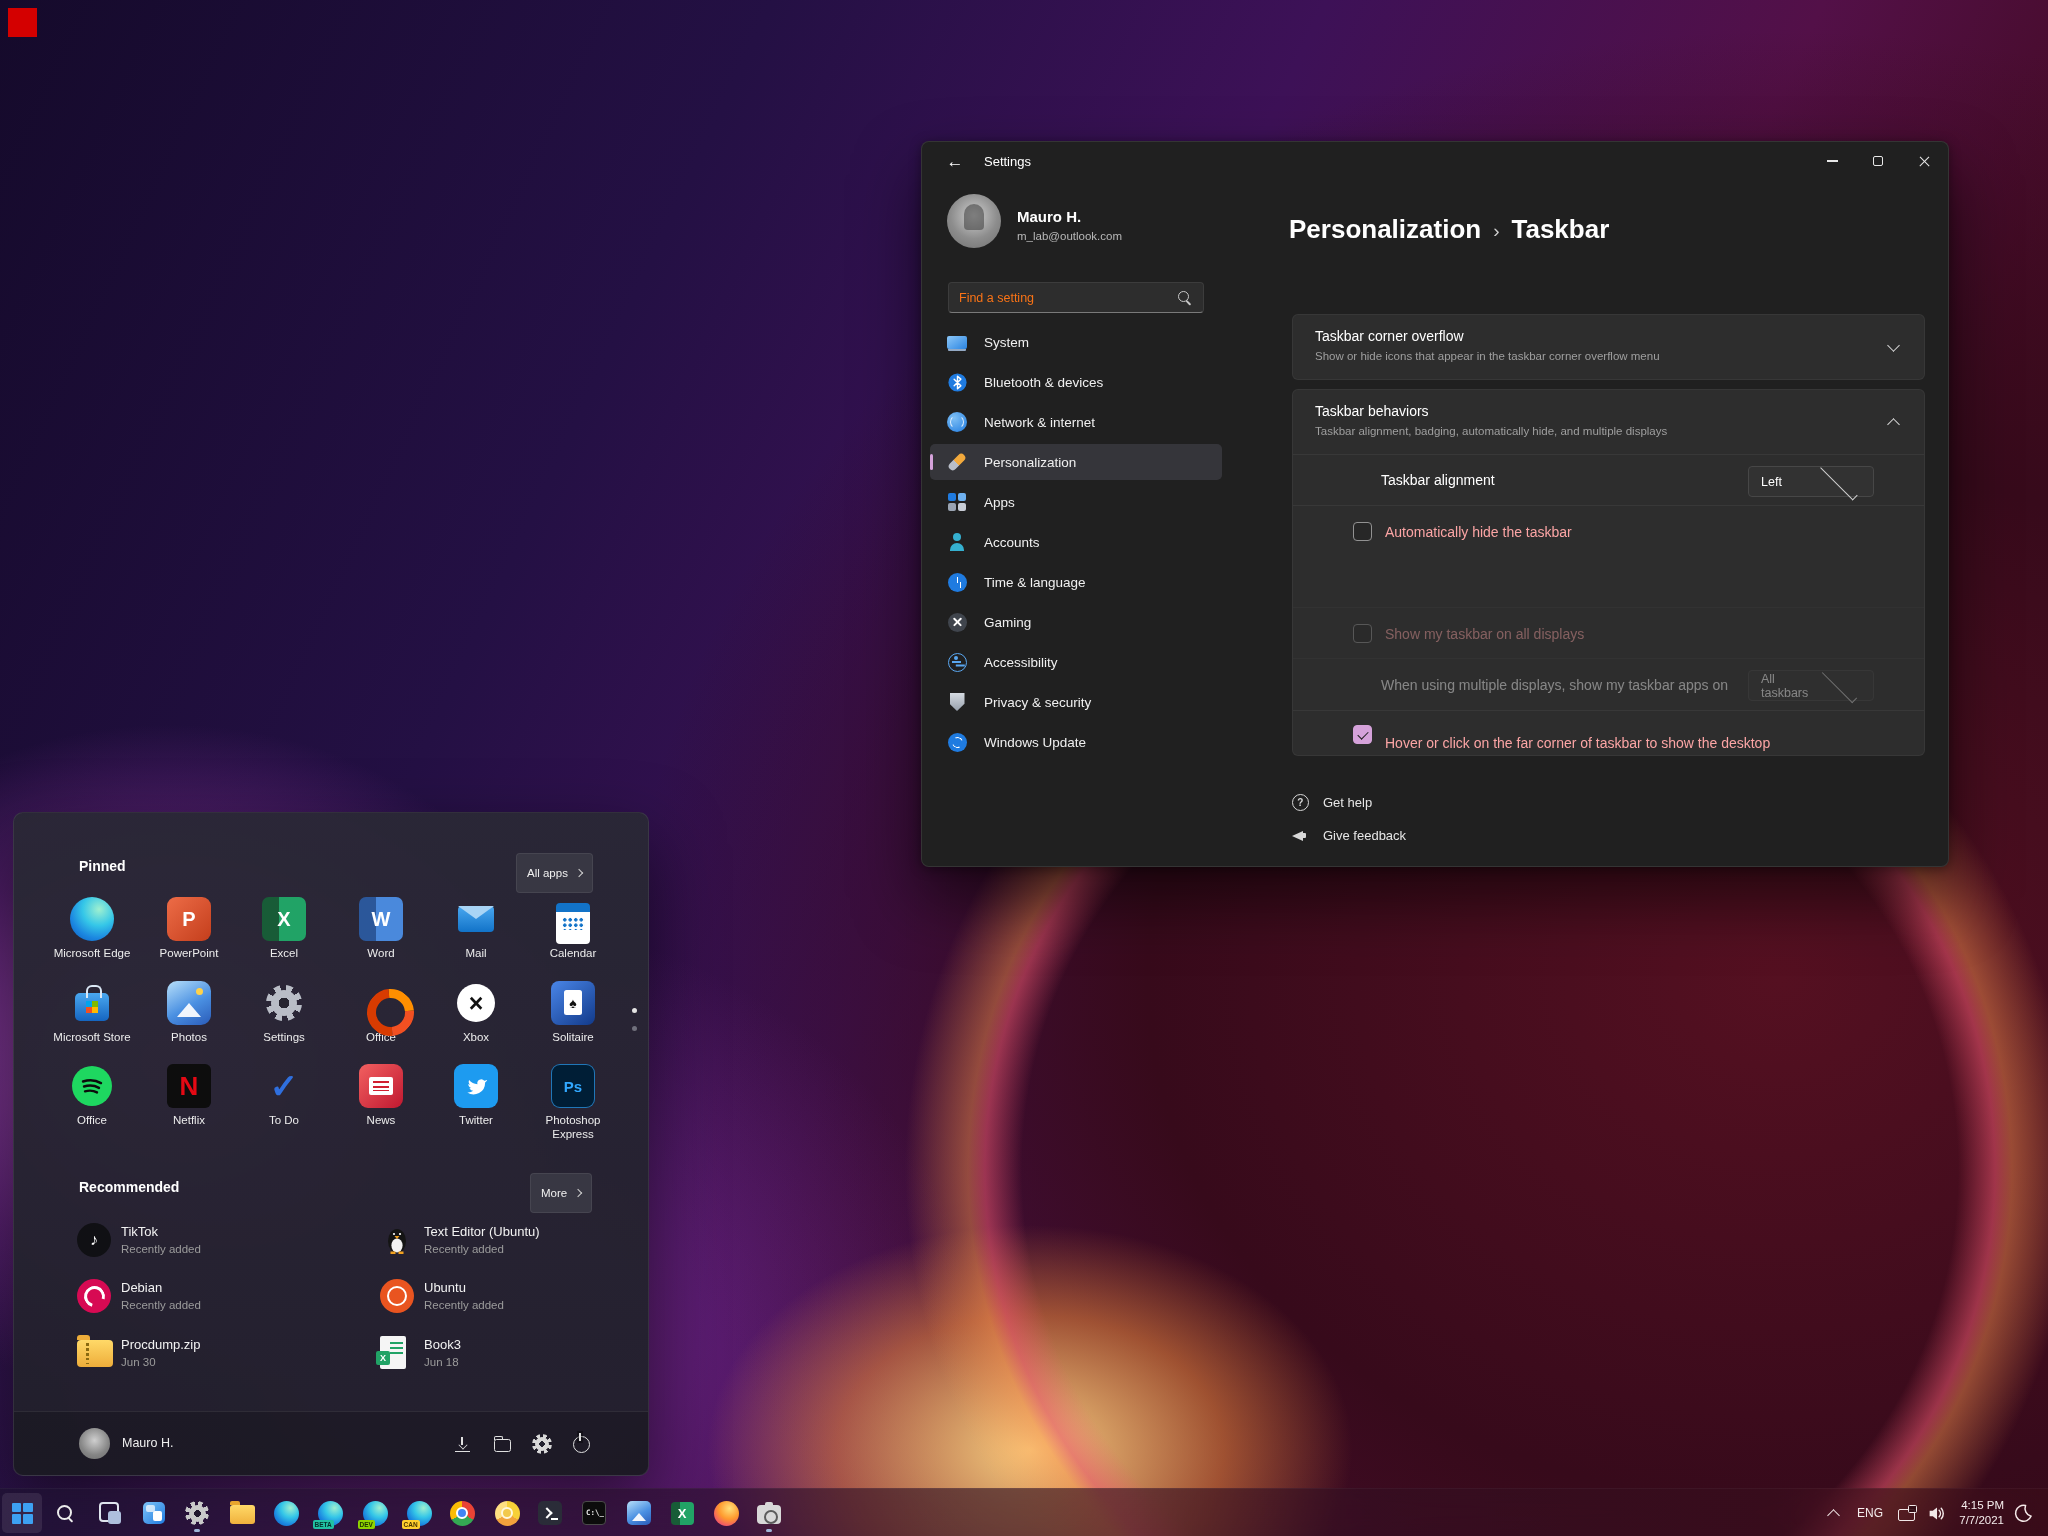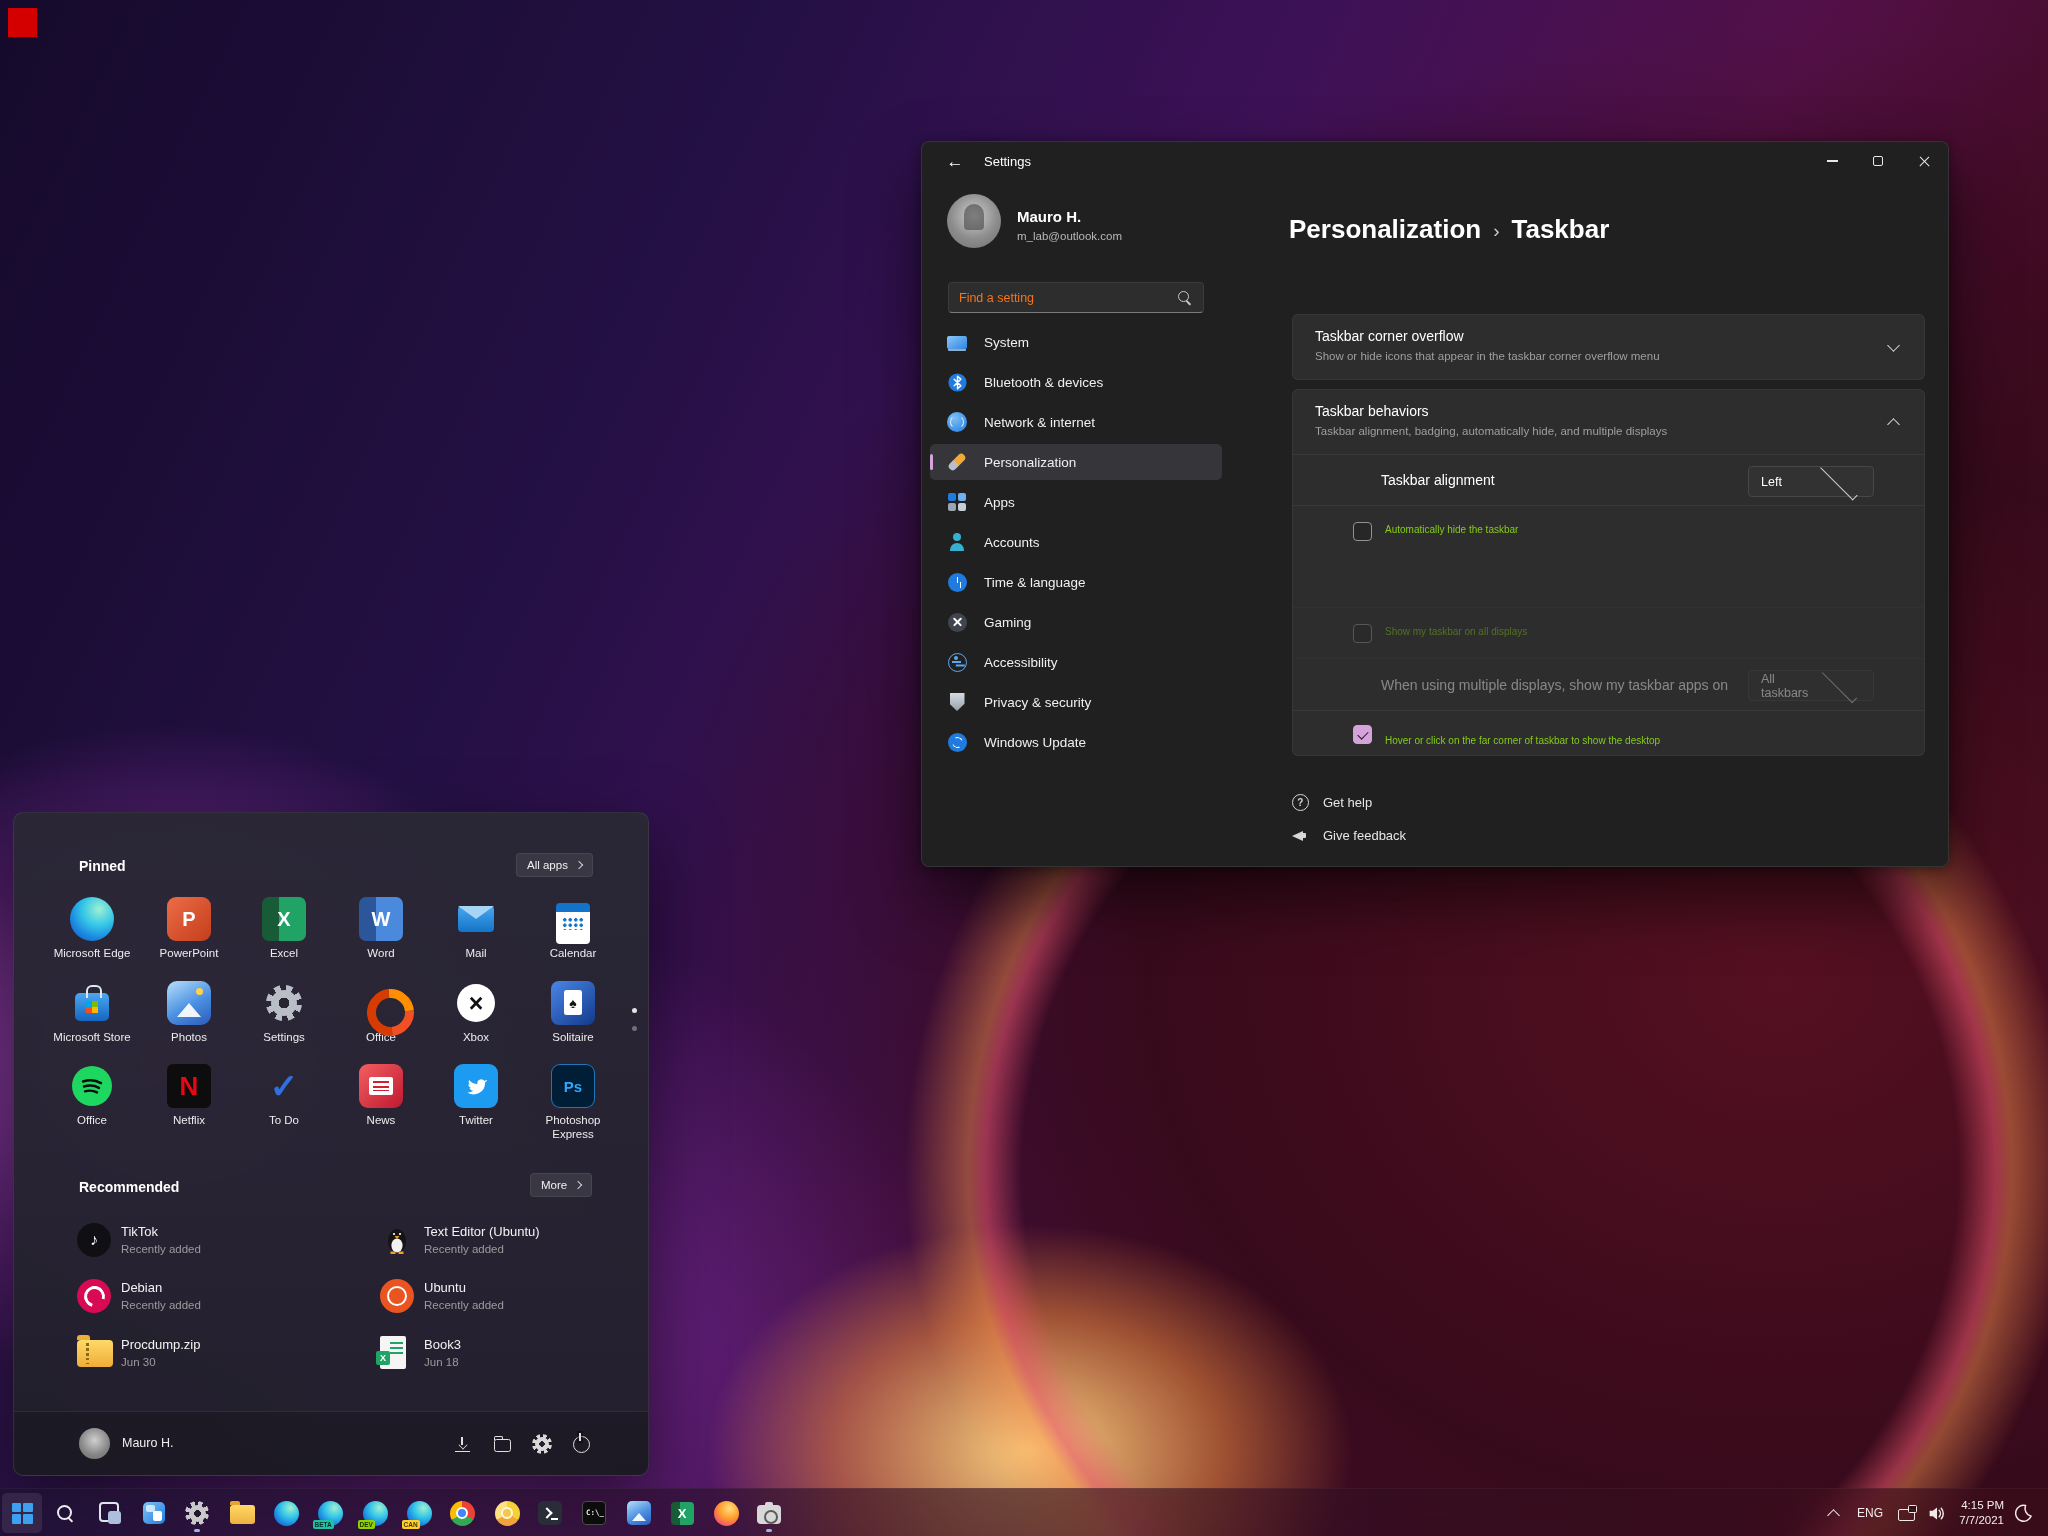--- a/index.html
+++ b/index.html
@@ -89,34 +89,34 @@
   .ic-kbd::after{content:"";position:absolute;left:7px;bottom:2.5px;width:10px;height:1.6px;background:#dcdcdc}
   .toggle{position:absolute;right:20px;top:10px;width:46px;height:21px;border-radius:11px;border:1px solid #8f8f8f;background:#232323}
   .toggle i{position:absolute;left:4px;top:3.5px;width:12px;height:12px;border-radius:50%;background:#cccccc;display:block}
   .dd{position:absolute;height:31px;background:#323232;border:1px solid #474747;border-radius:4px;display:flex;align-items:center;padding:0 12px;gap:10px}
   .dd span{font-size:12.5px;color:#fff;flex:1}
   .dd .chev{width:7px;height:7px;border-color:#cfcfcf}
   .cb{position:absolute;left:60px;width:19px;height:19px;border-radius:4px;border:1px solid #929292;background:#272727}
   .cb.on{background:var(--accent);border-color:var(--accent)}
   .cb.on::after{content:"";position:absolute;left:4px;top:4.5px;width:9px;height:5px;border-left:1.8px solid #1d1d1d;border-bottom:1.8px solid #1d1d1d;transform:rotate(-45deg)}
   .subrow{position:absolute;left:0;right:0;border-top:1px solid rgba(255,255,255,.055)}
-  .cb-label{position:absolute;left:92px;font-size:10px;color:#84cc16}
+  .cb-label{position:absolute;left:92px;font-size:14px;color:#fca5a5}
   .dim{opacity:.42}
   .helplink{position:absolute;display:flex;align-items:center;gap:14px;font-size:13px;color:#e6e6e6}
   .ic-help{width:17px;height:17px;border:1.5px solid #d8d8d8;border-radius:50%;position:relative;flex:none}
   .ic-help::after{content:"?";position:absolute;left:4.2px;top:1.5px;font-size:10px;color:#d8d8d8;font-weight:700}
   .ic-feed{width:0;height:0;border-top:5px solid transparent;border-bottom:5px solid transparent;border-right:11px solid #d8d8d8;position:relative;flex:none;margin-right:6px}
   .ic-feed::after{content:"";position:absolute;left:10px;top:-2.5px;width:4px;height:5px;background:#d8d8d8;border-radius:1px}
 
   
   .start{position:absolute;left:13px;top:812px;width:636px;height:664px;border-radius:10px;
          background:linear-gradient(rgba(42,40,54,.97),rgba(33,31,43,.97));
          border:1px solid rgba(255,255,255,.08);box-shadow:0 30px 70px rgba(0,0,0,.55)}
   .sec-title{position:absolute;font-size:14px;font-weight:700;color:#fff}
-  .pill-btn{position:absolute;height:24px;background:#383743;border:1px solid rgba(255,255,255,.07);border-radius:4px;
+  .pill-btn{position:absolute;height:40px;background:#383743;border:1px solid rgba(255,255,255,.07);border-radius:4px;
             display:flex;align-items:center;justify-content:center;gap:8px;font-size:11.5px;color:#f0f0f0;padding:0 10px}
   .pill-btn .chev{width:6px;height:6px;border-width:1.4px;transform:rotate(-45deg);border-color:#d0d0d0}
   .cell{position:absolute;width:96px;text-align:center}
   .cell .tilewrap{display:flex;justify-content:center}
   .app-label{margin-top:6px;font-size:11.5px;line-height:13.5px;color:#ececec}
   .tile{width:44px;height:44px;border-radius:8px;position:relative;display:flex;align-items:center;justify-content:center;
         font-weight:700;font-size:20px;color:#fff}
   .tile .glyph{position:relative;z-index:3}
   .t-edge{border-radius:50%;background:radial-gradient(circle at 66% 28%,#9ff0d0,#35c7e8 38%,#1b86e0 68%,#0b57b8)}
   .t-ppt{background:linear-gradient(135deg,#ed6c47,#c43e1c);border-radius:9px}

